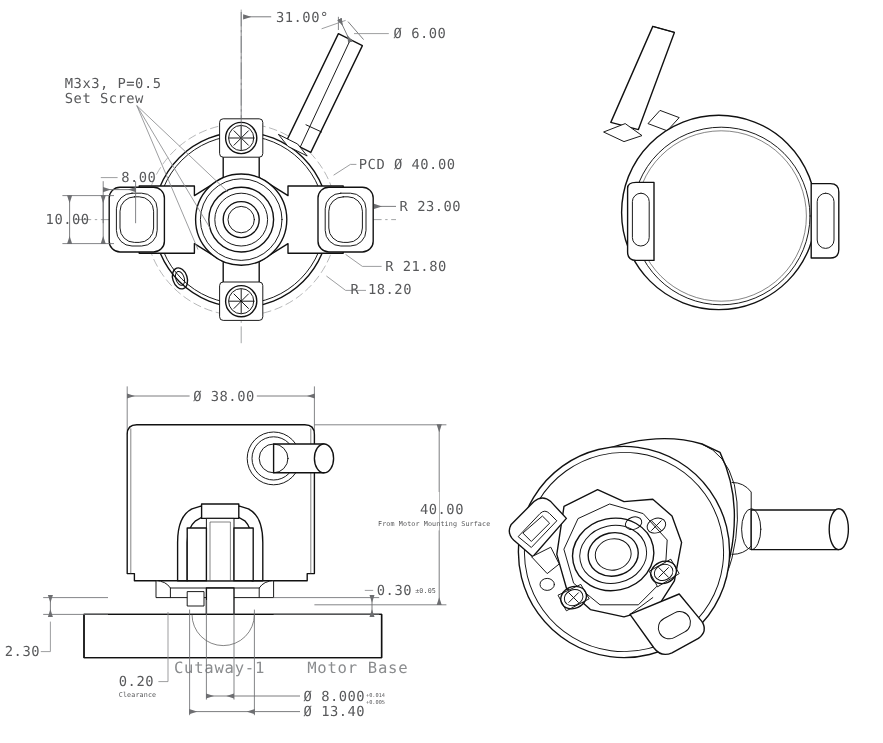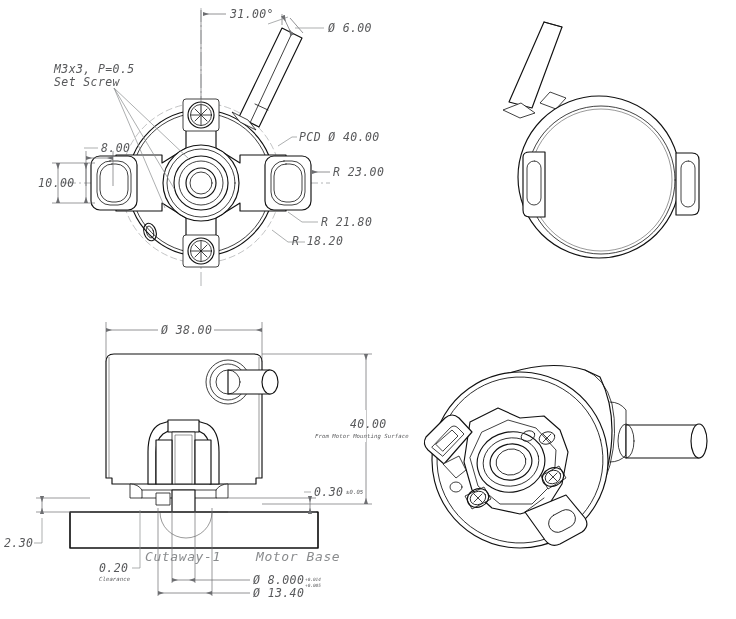--- a/index.html
+++ b/index.html
@@ -1,21 +1,21 @@
 <!DOCTYPE html>
 <html><head>
 <meta charset="utf-8">
 <style>
   html,body{margin:0;padding:0;background:#ffffff;}
   body{
     width:736px;height:619px;overflow:hidden;
     font-family:"DejaVu Sans Mono","Liberation Mono",monospace;
     background:#ffffff;
   }
-  #sheet{position:relative;width:620px;height:619px;background:#fff;font-style:italic;}
+  #sheet{position:relative;width:620px;height:619px;background:#fff;}
   svg{display:block;}
   .dimtxt{
     font-family:"DejaVu Sans Mono","Liberation Mono",monospace;
     fill:#58595b;font-size:11.5px;letter-spacing:.4px;
   }
   .dimtxt-sm{
     font-family:"DejaVu Sans Mono","Liberation Mono",monospace;
     fill:#58595b;font-size:5.6px;letter-spacing:.1px;
   }
   .dimtxt-xs{

